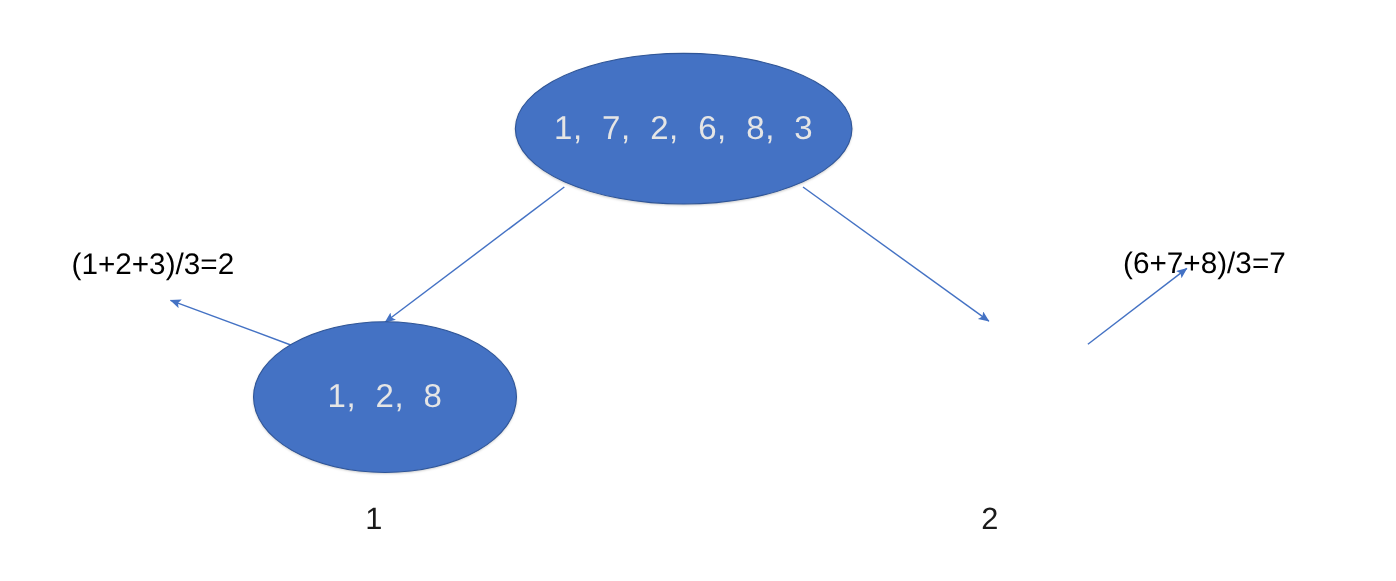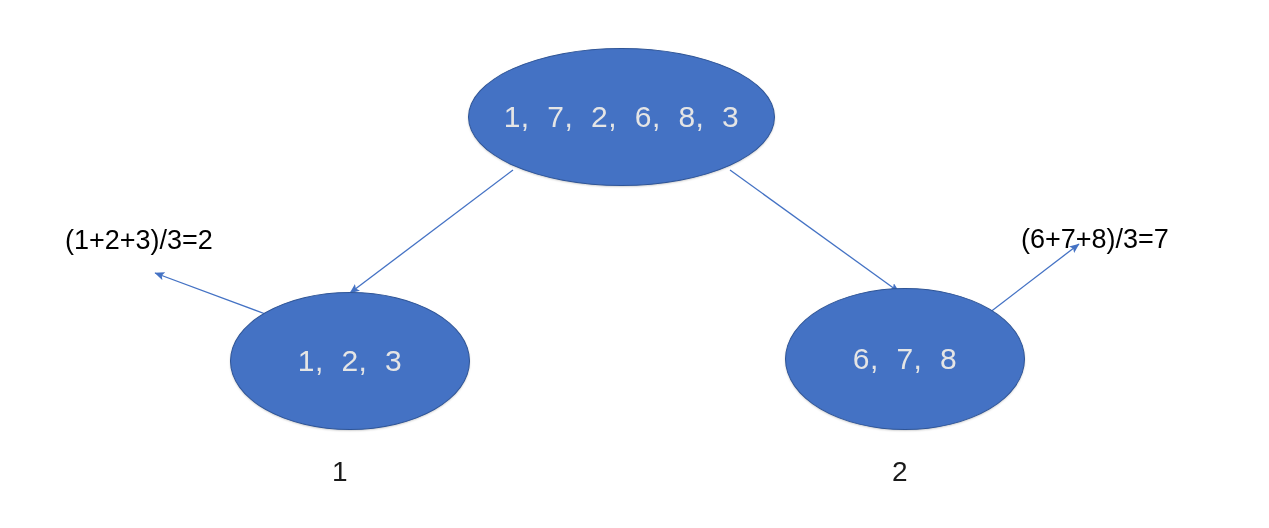--- a/index.html
+++ b/index.html
@@ -115,26 +115,23 @@
     <line x1="268" y1="315" x2="155" y2="273" stroke="#4472C4" stroke-width="1.3" marker-end="url(#arrowhead)"></line>
 
     <line x1="989" y1="313" x2="1079" y2="244" stroke="#4472C4" stroke-width="1.3" marker-end="url(#arrowhead)"></line>
   </svg>
 
   <div class="node" id="node-root">
     <span class="node-text">1,  7,  2,  6,  8,  3</span>
   </div>
 
   <div class="node" id="node-left">
-    <span class="node-text">1,  2,  3</span>
+    <span class="node-text">1,  2,  8</span>
   </div>
 
-  <div class="node" id="node-right">
-    <span class="node-text">6,  7,  8</span>
-  </div>
 
   <div class="annotation" id="ann-left">(1+2+3)/3=2</div>
 
   <div class="annotation" id="ann-right">(6+7+8)/3=7</div>
 
   <div class="index-label" id="idx-left">1</div>
 
   <div class="index-label" id="idx-right">2</div>
 
 </div>

